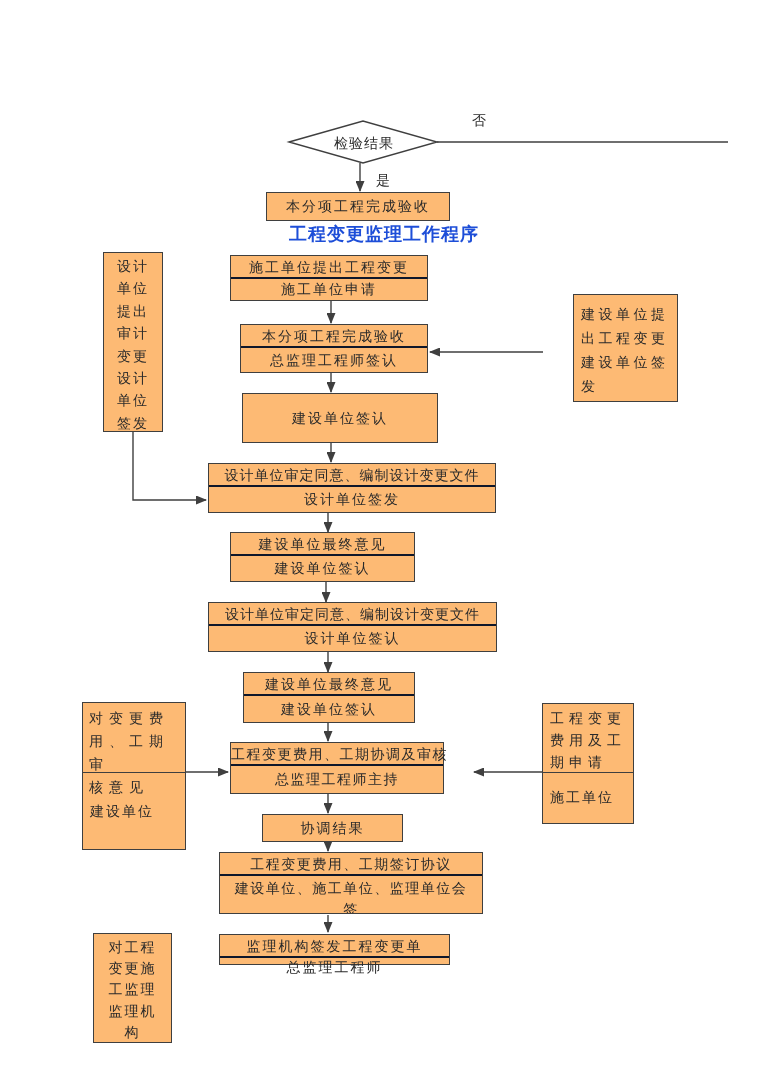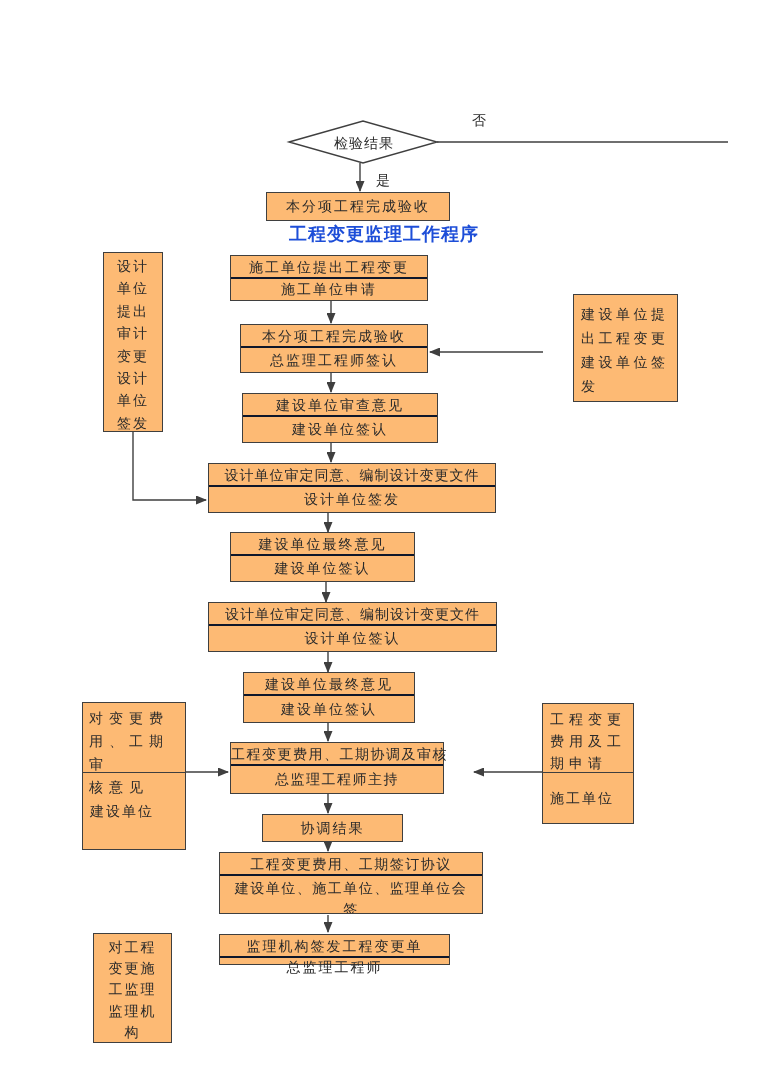--- a/index.html
+++ b/index.html
@@ -105,21 +105,20 @@
 建设单位签
 发</div>
   </div>
 
   <div class="fbox" style="left:240px;top:324px;width:188px;height:49px;">
     <div class="r1">本分项工程完成验收</div>
     <div class="r2">总监理工程师签认</div>
   </div>
 
   <div class="fbox" style="left:242px;top:393px;width:196px;height:50px;">
-    <div class="r1">建设单位审查意见</div>
     <div class="r2">建设单位签认</div>
   </div>
 
   <div class="fbox" style="left:208px;top:463px;width:288px;height:50px;letter-spacing:1px;">
     <div class="r1">设计单位审定同意、编制设计变更文件</div>
     <div class="r2" style="letter-spacing:2px;">设计单位签发</div>
   </div>
 
   <div class="fbox" style="left:230px;top:532px;width:185px;height:50px;">
     <div class="r1">建设单位最终意见</div>
@@ -136,21 +135,21 @@
     <div class="r2">建设单位签认</div>
   </div>
 
   <div class="fbox" style="left:82px;top:702px;width:104px;height:148px;">
     <div class="cellT" style="height:70px;padding:4px 0 0 6px;line-height:23px;letter-spacing:6px;">对变更费
 用、工期审
 核意见</div>
     <div class="cellB">建设单位</div>
   </div>
 
-  <div class="fbox" style="left:542px;top:703px;width:92px;height:121px;">
+  <div class="fbox" style="left:542px;top:703px;width:92px;height:121px;font-family:Liberation Mono, monospace;">
     <div class="cellT" style="height:69px;padding:4px 0 0 7px;line-height:22px;letter-spacing:5px;">工程变更
 费用及工
 期申请</div>
     <div class="cellB">施工单位</div>
   </div>
 
   <div class="fbox" style="left:230px;top:742px;width:214px;height:52px;letter-spacing:1.5px;">
     <div class="r1">工程变更费用、工期协调及审核</div>
     <div class="r2">总监理工程师主持</div>
   </div>

